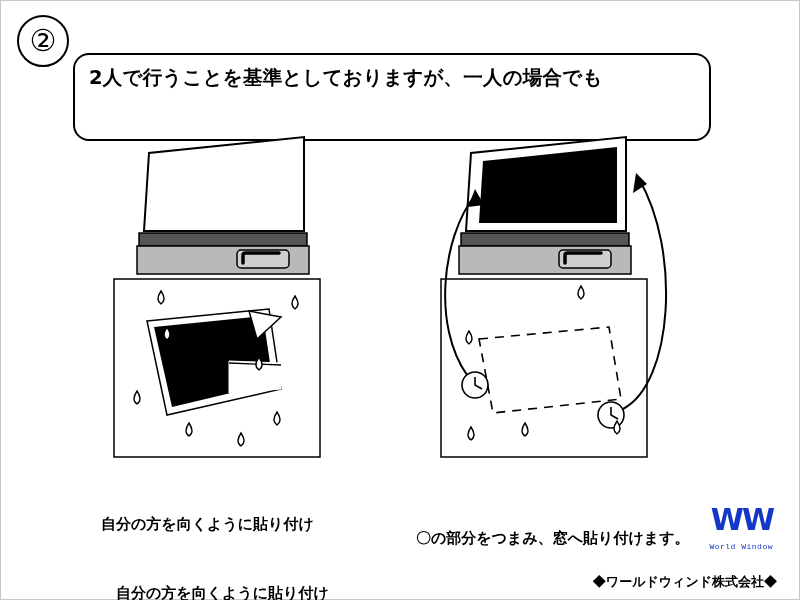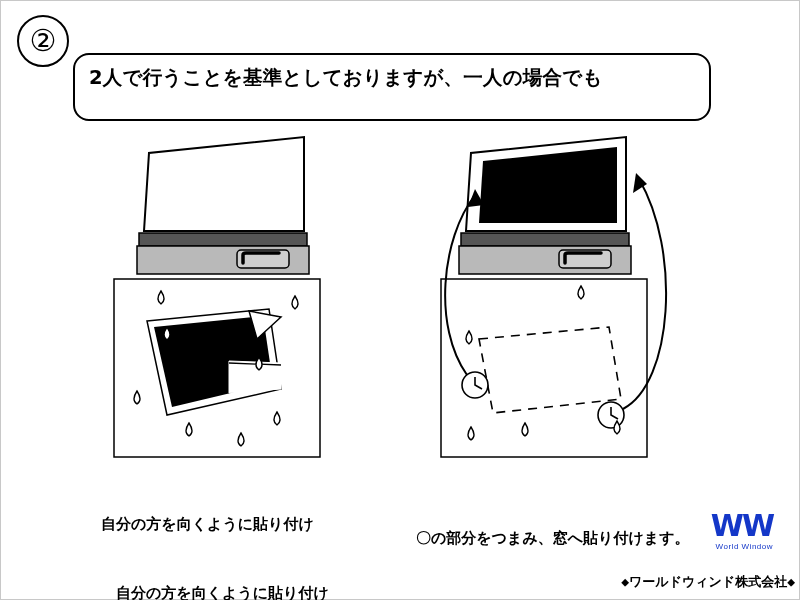--- a/index.html
+++ b/index.html
@@ -39,21 +39,21 @@
     line-height: 1;
     font-family: "DejaVu Sans", sans-serif;
   }
 
   
   .headline {
     position: absolute;
     left: 72px;
     top: 52px;
     width: 638px;
-    height: 68px;
+    height: 88px;
     border: 2px solid #000;
     border-radius: 16px;
     box-sizing: border-box;
     padding: 8px 14px 8px 14px;
     background: #fff;
   }
   .headline .line {
     font-size: 19.5px;
     line-height: 30px;
     letter-spacing: 0.2px;
@@ -93,29 +93,29 @@
     font-weight: bold;
     color: #1437c8;
     letter-spacing: -2px;
     line-height: 1;
     font-family: "DejaVu Sans", sans-serif;
   }
   .logo-sub {
     font-size: 8px;
     color: #1437c8;
     letter-spacing: 0.5px;
-    margin-top: 1px;
-    font-family: Liberation Sans, sans-serif;
+    margin-top: 7px;
+    font-family: Liberation Mono, monospace;
   }
   .company {
     position: absolute;
-    right: 4px;
+    right: 22px;
     bottom: 8px;
     font-size: 13px;
-    font-family: Liberation Mono, monospace;
+    font-family: Liberation Serif, serif;
     font-weight: 600;
   }
 </style>
 </head>
 <body>
 
 <div id="page">
 
   <div class="step-number">②</div>
 

